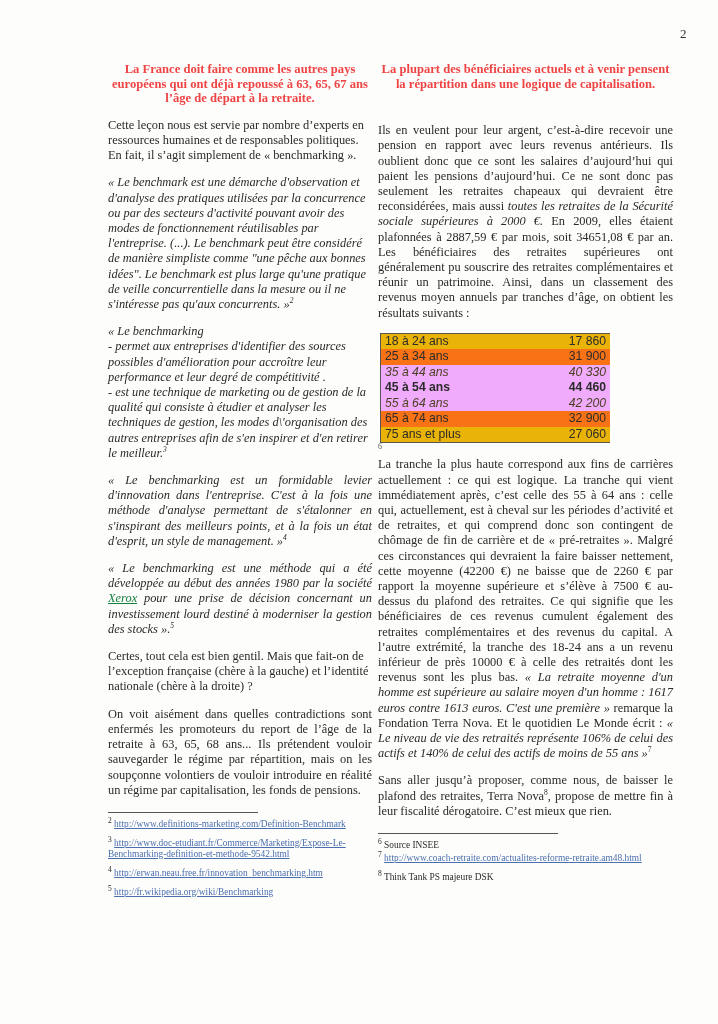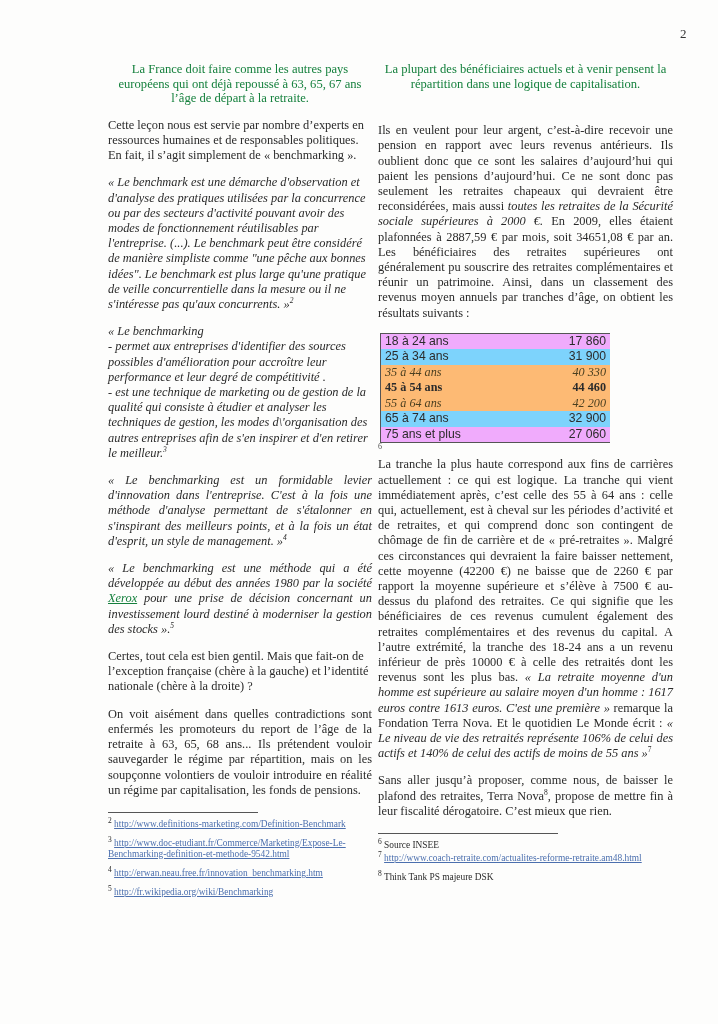--- a/index.html
+++ b/index.html
@@ -14,22 +14,22 @@
     position: absolute; top: 26px; left: 680px;
     font-size: 13px; color: #333;
   }
   .col {
     position: absolute; top: 62px;
     font-size: 12.4px; line-height: 15.2px;
   }
   .col-left { left: 108px; width: 264px; }
   .col-right { left: 378px; width: 295px; }
   .heading {
-    font-weight: normal; text-align: center; font-size: 12.6px; line-height: 14.6px;
-    margin: 0 0 12px 0; color: #15803d;
+    font-weight: bold; text-align: center; font-size: 12.6px; line-height: 14.6px;
+    margin: 0 0 12px 0; color: #ef4444;
   }
   .col-right .heading { margin-bottom: 32px; }
   p { margin: 0 0 12px 0; }
   .justify { text-align: justify; }
   .ital { font-style: italic; }
   sup { font-size: 7.5px; line-height: 0; vertical-align: super; }
   a.link { color: #15803d; text-decoration: underline; }
   .rule {
     width: 150px; height: 1px; background: #555; margin: 14px 0 6px 0;
   }
@@ -38,23 +38,23 @@
 
   
   .income-table {
     width: 230px; border-collapse: collapse; margin: 6px 0 0 2px;
     font-family: "Liberation Sans", "DejaVu Sans", sans-serif;
     font-size: 12.2px; line-height: 15.5px;
     border-top: 1px solid #555; border-bottom: 1px solid #555; border-left: 1px solid #555;
   }
   .income-table td { padding: 0 4px; color: #2b2b2b; }
   .income-table td.val { text-align: right; }
-  .row-white { background: #f0abfc; }
-  .row-yellow { background: #7dd3fc; }
-  .row-orange { background: #fdba74; font-family: Liberation Serif, serif; }
+  .row-white { background: #eab308; }
+  .row-yellow { background: #f97316; }
+  .row-orange { background: #f0abfc; }
   .row-italic td { font-style: italic; color: #4a3f20; }
   .row-bold td { font-weight: bold; }
   .table-note { font-size: 8px; line-height: 8px; margin: 0 0 6px 0; color: #555; }
 </style>
 </head>
 <body>
 
 <div class="page-number">2</div>
 
 <div class="col col-left">

